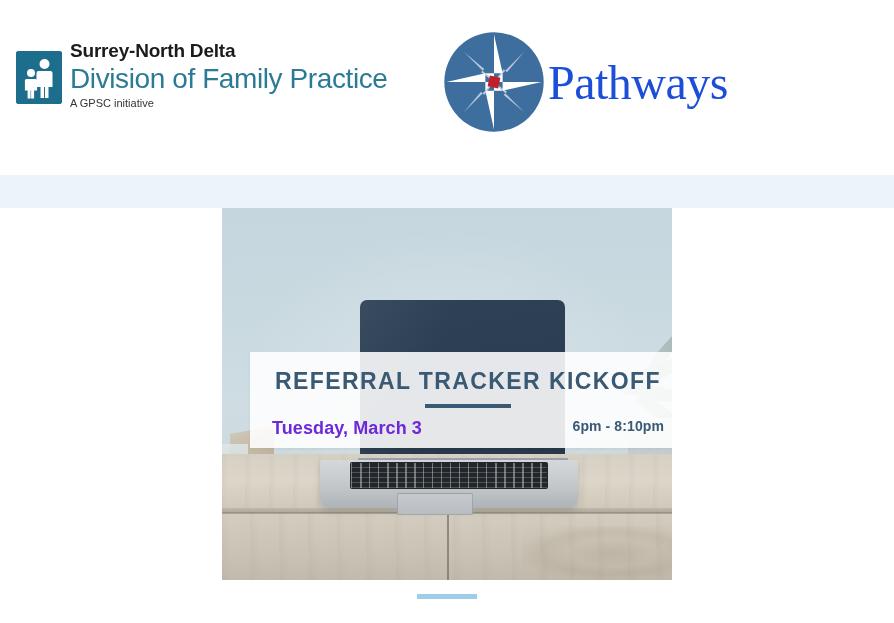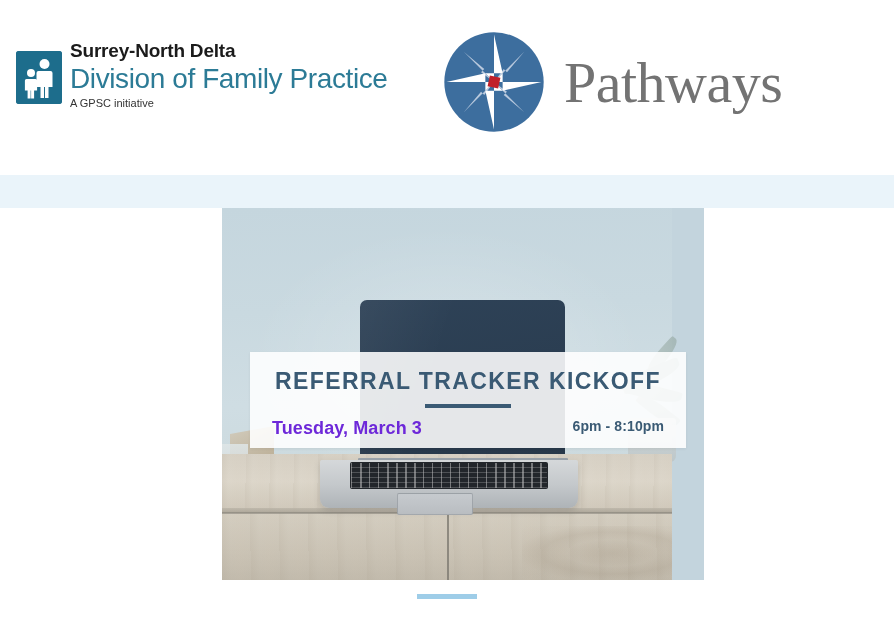--- a/index.html
+++ b/index.html
@@ -96,25 +96,25 @@
     top: 28px;
   }
   .pw-mark {
     width: 108px;
     height: 108px;
     flex: none;
   }
   .pw-mark svg { display: block; }
   .pw-word {
     font-family: "Liberation Serif", serif;
-    font-size: 58px;
-    color: #737373;
+    font-size: 48px;
+    color: #1d4ed8;
     letter-spacing: -0.5px;
     line-height: 1;
-    margin-left: 16px;
+    margin-left: 0;
     margin-top: 2px;
   }
 
   
   .band {
     position: absolute;
     left: 0;
     top: 175px;
     width: 894px;
     height: 33px;
@@ -132,21 +132,20 @@
   }
 
   .event-photo {
     position: absolute;
     left: 222px;
     top: 0px;
     width: 450px;
     height: 372px;
     overflow: hidden;
     background: #c3d4dd;
-    padding-left: 32px;
   }
 
   
   .ph-wall {
     position: absolute;
     left: 0; top: 0;
     width: 450px; height: 250px;
     background: linear-gradient(178deg, #c5d6de 0%, #c9d9e0 40%, #cfdde3 75%, #ccdade 100%);
   }
   

